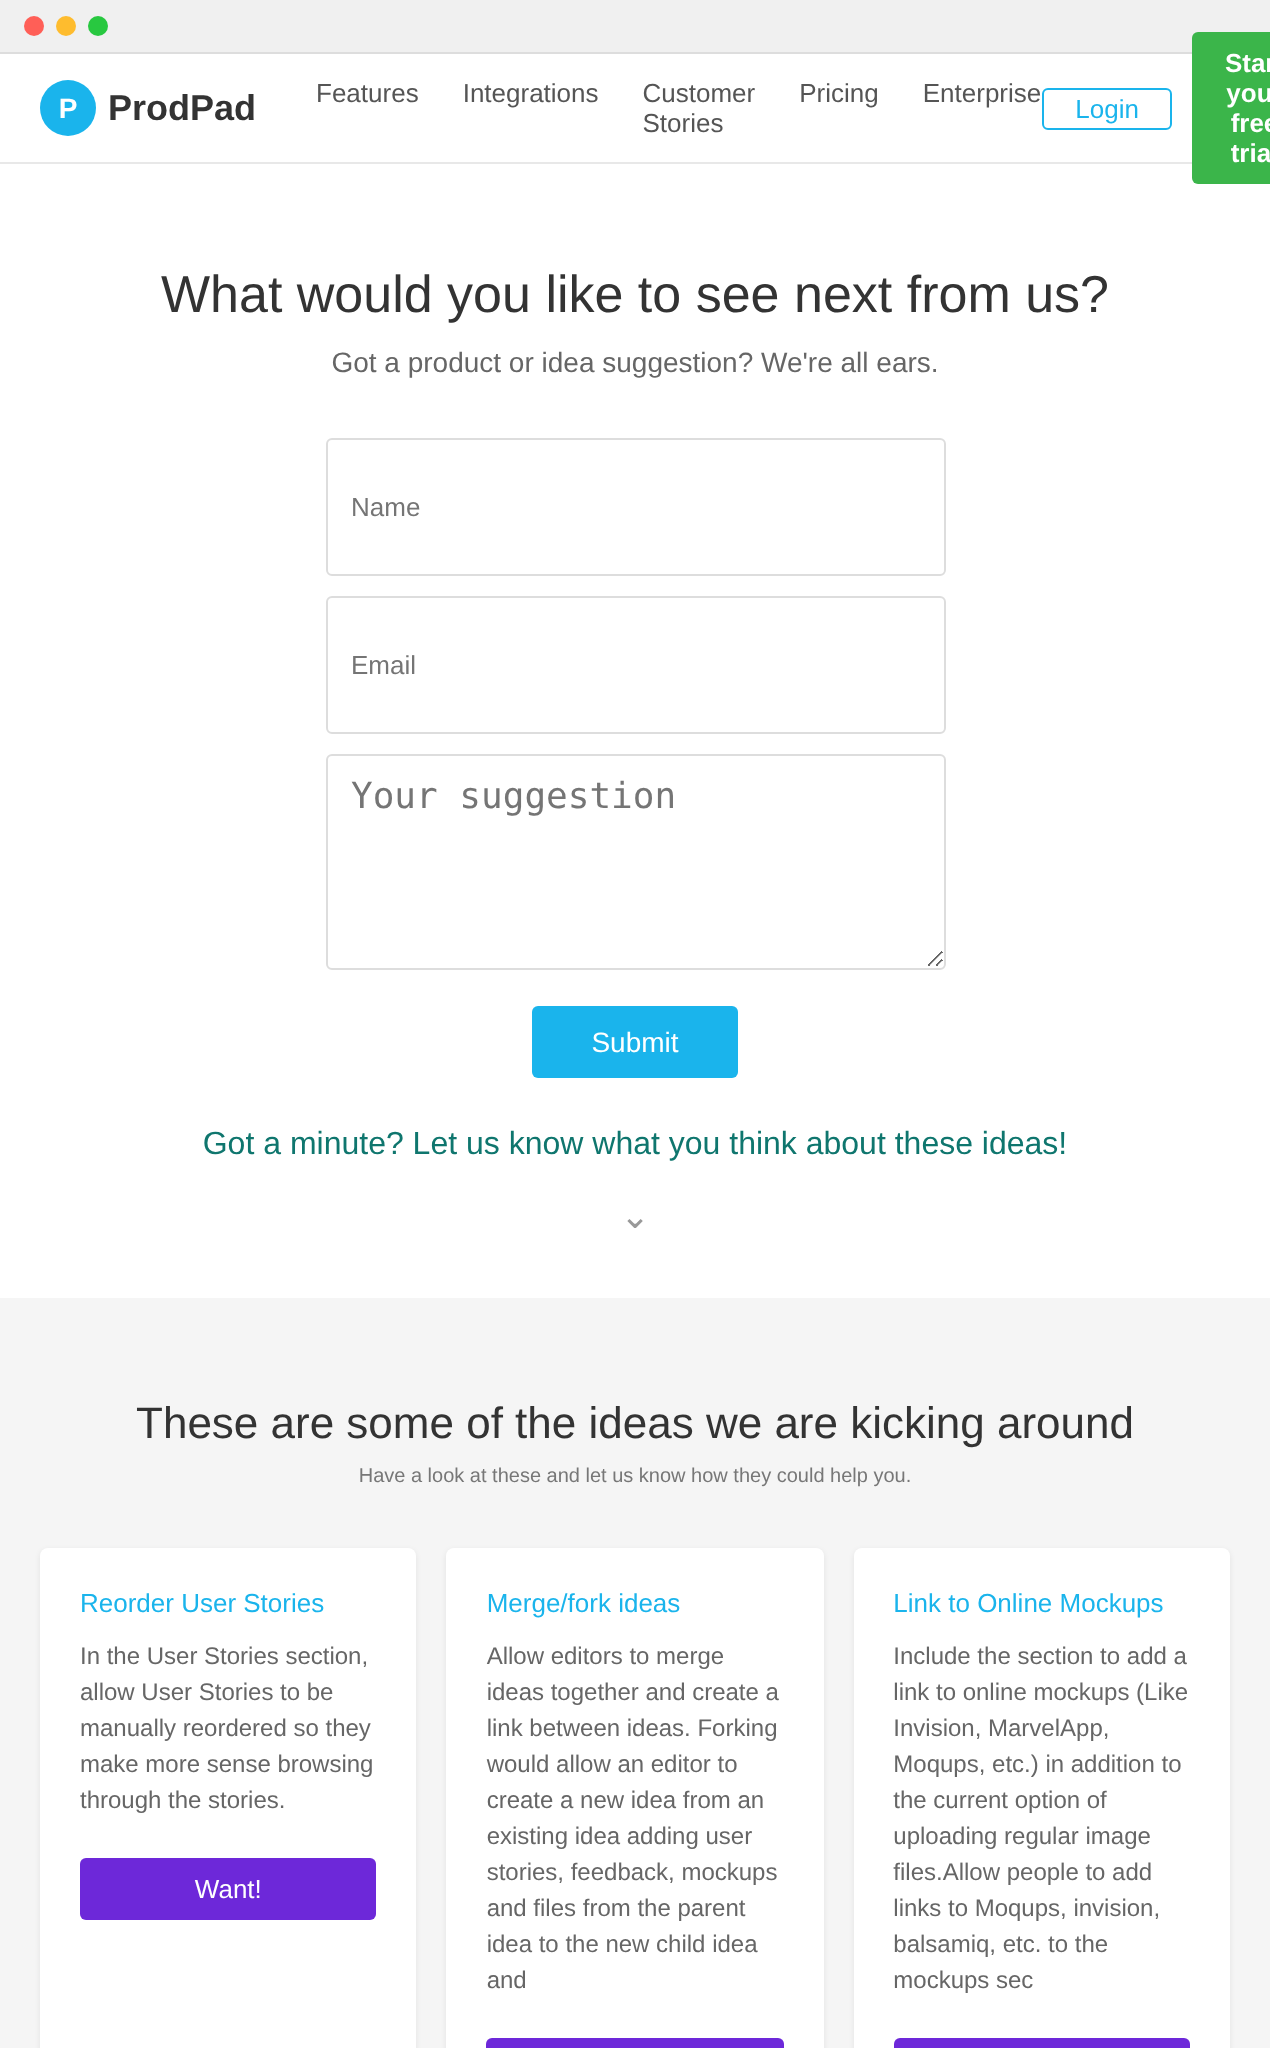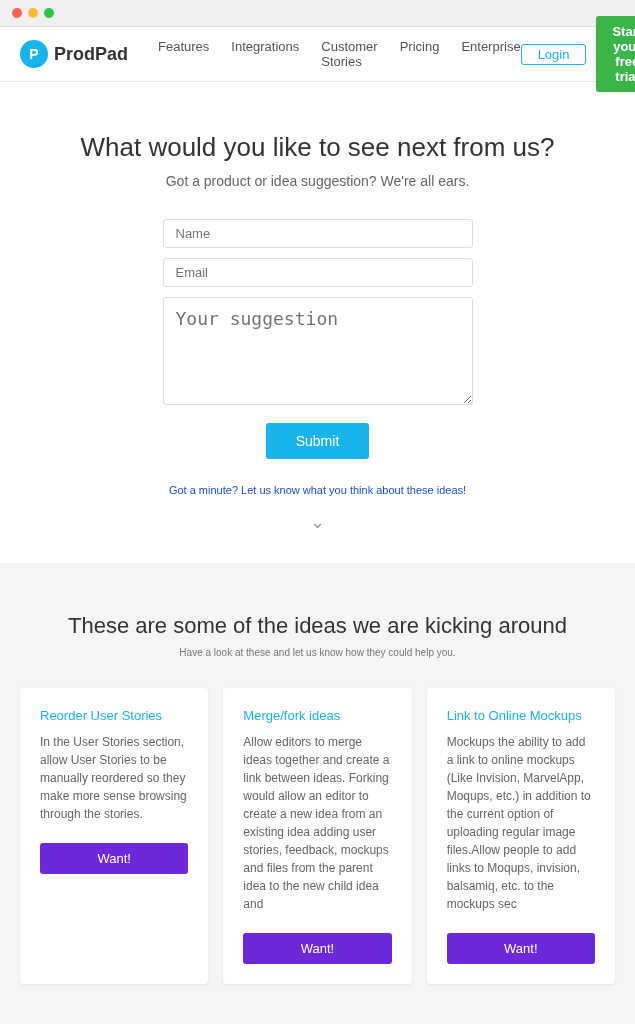--- a/index.html
+++ b/index.html
@@ -23,25 +23,25 @@
     .btn-login { border: 1px solid #1ab4ec; color: #1ab4ec; background: transparent; padding: 2px 16px; border-radius: 3px; font-size: 13px; cursor: pointer; }
     .btn-trial { background: #3bb54a; color: white; border: none; padding: 8px 16px; border-radius: 3px; font-size: 13px; cursor: pointer; font-weight: 600; }
 
     
     .hero { text-align: center; padding: 50px 20px 30px; background: #fff; }
     .hero h1 { font-size: 26px; font-weight: 400; color: #333; margin-bottom: 10px; }
     .hero-subtitle { font-size: 14px; color: #666; margin-bottom: 30px; }
 
     
     .form-container { max-width: 310px; margin: 0 auto; }
-    .form-input { width: 100%; border: 1px solid #ddd; border-radius: 3px; padding: 6px 12px; font-size: 13px; color: #333; margin-bottom: 10px; outline: none; }
+    .form-input { width: 100%; border: 1px solid #ddd; border-radius: 3px; padding: 26px 12px; font-size: 13px; color: #333; margin-bottom: 10px; outline: none; }
     .form-textarea { width: 100%; border: 1px solid #ddd; border-radius: 3px; padding: 10px 12px; font-size: 18px; color: #333; margin-bottom: 15px; outline: none; height: 108px; resize: vertical; }
     .btn-submit { background: #1ab4ec; color: white; border: none; padding: 10px 30px; border-radius: 3px; font-size: 14px; cursor: pointer; display: block; margin: 0 auto; }
 
-    .form-footer { text-align: center; margin-top: 25px; font-size: 11px; color: #1d4ed8; }
+    .form-footer { text-align: center; margin-top: 25px; font-size: 16px; color: #0f766e; }
     .scroll-arrow { text-align: center; margin-top: 15px; color: #999; font-size: 18px; }
 
     
     .ideas-section { background: #f5f5f5; padding: 50px 20px 40px; }
     .ideas-section h2 { text-align: center; font-size: 22px; font-weight: 400; color: #333; margin-bottom: 8px; }
     .ideas-subtitle { text-align: center; font-size: 10px; color: #777; margin-bottom: 30px; }
 
     .ideas-grid { display: flex; gap: 15px; }
     .idea-card { background: white; border-radius: 4px; padding: 20px; flex: 1; box-shadow: 0 1px 3px rgba(0,0,0,0.08); }
     .idea-card-title { color: #1ab4ec; font-size: 13px; font-weight: 400; margin-bottom: 10px; }
@@ -97,17 +97,17 @@
       <div class="idea-card-text">In the User Stories section, allow User Stories to be manually reordered so they make more sense browsing through the stories.</div>
       <button class="btn-want">Want!</button>
     </div>
     <div class="idea-card">
       <div class="idea-card-title">Merge/fork ideas</div>
       <div class="idea-card-text">Allow editors to merge ideas together and create a link between ideas. Forking would allow an editor to create a new idea from an existing idea adding user stories, feedback, mockups and files from the parent idea to the new child idea and</div>
       <button class="btn-want">Want!</button>
     </div>
     <div class="idea-card">
       <div class="idea-card-title">Link to Online Mockups</div>
-      <div class="idea-card-text">Mockups the ability to add a link to online mockups (Like Invision, MarvelApp, Moqups, etc.) in addition to the current option of uploading regular image files.Allow people to add links to Moqups, invision, balsamiq, etc. to the mockups sec</div>
+      <div class="idea-card-text">Include the section to add a link to online mockups (Like Invision, MarvelApp, Moqups, etc.) in addition to the current option of uploading regular image files.Allow people to add links to Moqups, invision, balsamiq, etc. to the mockups sec</div>
       <button class="btn-want">Want!</button>
     </div>
   </div>
 </section>
 
 </body></html>

